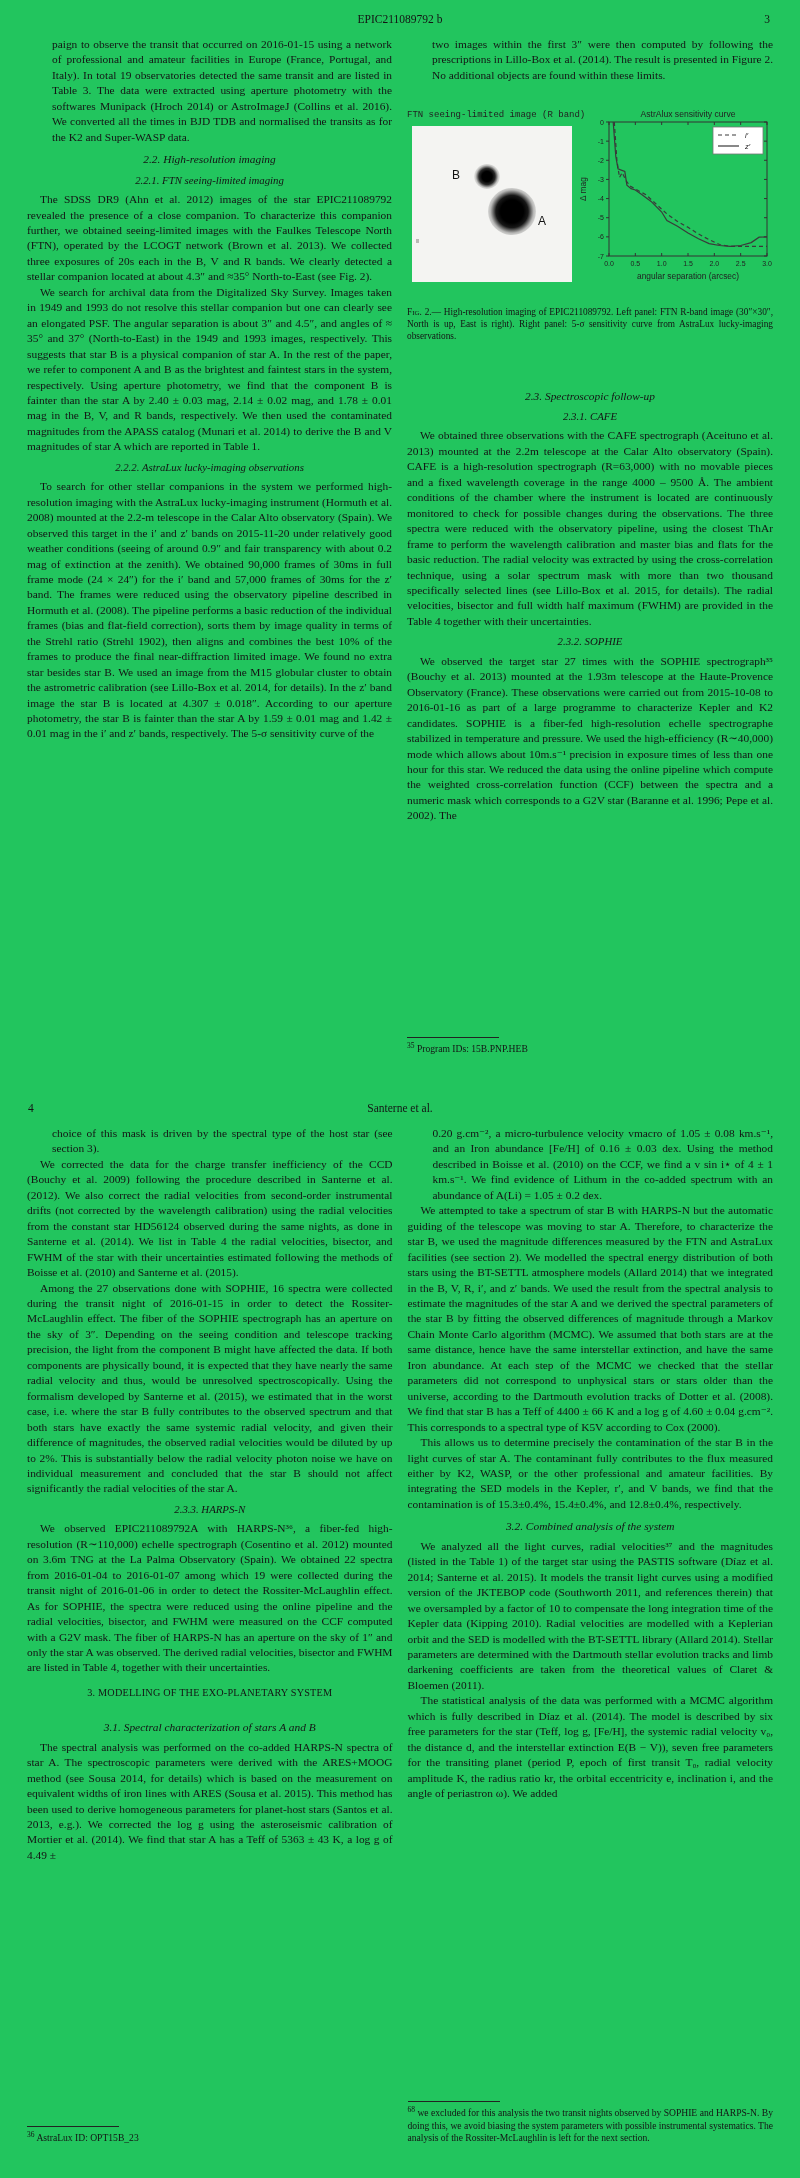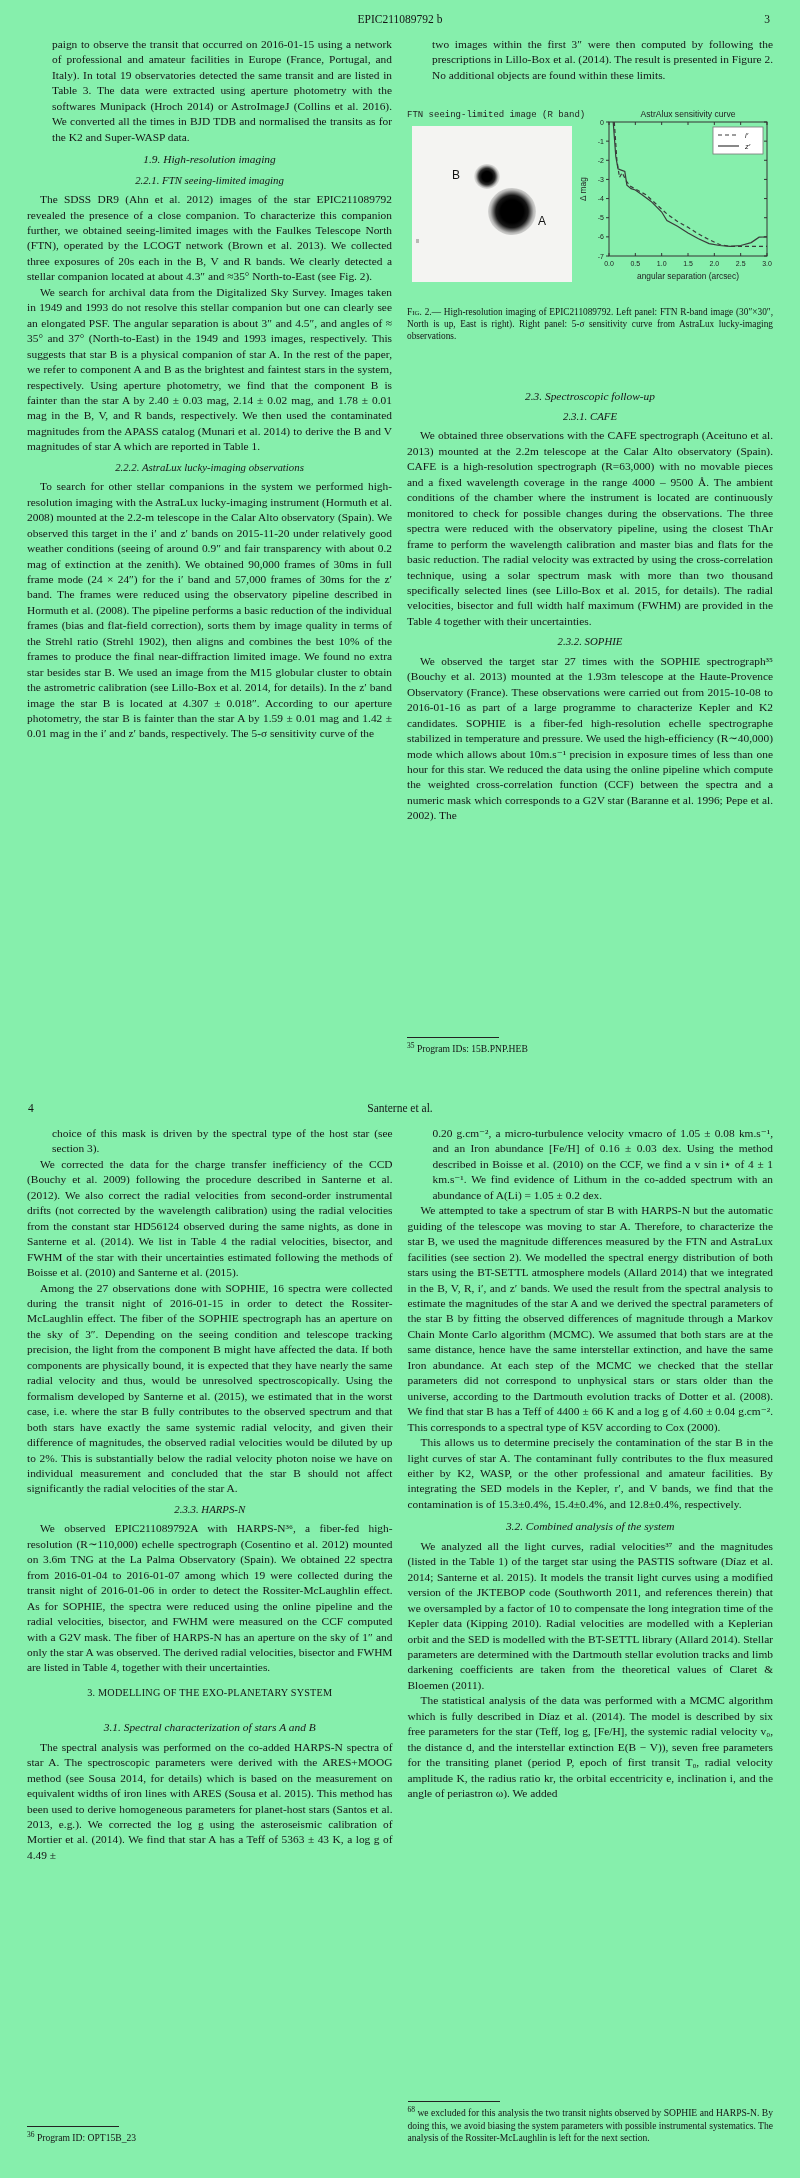--- a/index.html
+++ b/index.html
@@ -2,21 +2,21 @@
 <html><head>
 <meta charset="utf-8">
 <style>
   * { box-sizing: border-box; }
   html,body { margin:0; padding:0; background:#ffffff; }
   body {
     width:800px; height:2178px;
     font-family:"Liberation Serif","DejaVu Serif",serif;
     color:#141414;
   }
-  .page { width:800px; height:1089px; overflow:hidden; position:relative; background:#86efac; }
+  .page { width:800px; height:1089px; overflow:hidden; position:relative; background:#22c55e; }
   .pageheader { position:relative; height:30px; padding-top:13px; font-size:11.5px; }
   .pageheader .center { position:absolute; left:0; right:0; text-align:center; }
   .pageheader .pnum-right { position:absolute; right:30px; top:13px; }
   .pageheader .pnum-left { position:absolute; left:28px; top:13px; }
   .cols { display:flex; gap:15px; padding:7px 27px 0 27px; }
   .col { width:366px; position:relative; font-size:11.4px; line-height:15.45px; height:1035px; }
   .col p { margin:0; text-indent:13px; text-align:justify; }
   .col p.noindent { text-indent:0;margin-left:25px; }
   .col .h1 { text-align:center; font-style:normal; font-size:10.2px; margin:9px 0 20px; letter-spacing:0.2px; }
   .col .h2 { text-align:center; font-style:italic; font-size:11.4px; margin:7px 0 4px; }
@@ -49,21 +49,21 @@
 
 <div class="page">
   <div class="pageheader">
     <span class="center">EPIC211089792 b</span>
     <span class="pnum-right">3</span>
   </div>
   <div class="cols">
     <div class="col">
       <div>
           <p class="noindent">paign to observe the transit that occurred on 2016-01-15 using a network of professional and amateur facilities in Europe (France, Portugal, and Italy). In total 19 observatories detected the same transit and are listed in Table 3. The data were extracted using aperture photometry with the softwares Munipack (Hroch 2014) or AstroImageJ (Collins et al. 2016). We converted all the times in BJD TDB and normalised the transits as for the K2 and Super-WASP data.</p>
-          <div class="h2">1.9. High-resolution imaging</div>
+          <div class="h2">2.2. High-resolution imaging</div>
           <div class="h3">2.2.1. FTN seeing-limited imaging</div>
           <p>The SDSS DR9 (Ahn et al. 2012) images of the star EPIC211089792 revealed the presence of a close companion. To characterize this companion further, we obtained seeing-limited images with the Faulkes Telescope North (FTN), operated by the LCOGT network (Brown et al. 2013). We collected three exposures of 20s each in the B, V and R bands. We clearly detected a stellar companion located at about 4.3″ and ≈35° North-to-East (see Fig. 2).</p>
           <p>We search for archival data from the Digitalized Sky Survey. Images taken in 1949 and 1993 do not resolve this stellar companion but one can clearly see an elongated PSF. The angular separation is about 3″ and 4.5″, and angles of ≈ 35° and 37° (North-to-East) in the 1949 and 1993 images, respectively. This suggests that star B is a physical companion of star A. In the rest of the paper, we refer to component A and B as the brightest and faintest stars in the system, respectively. Using aperture photometry, we find that the component B is fainter than the star A by 2.40 ± 0.03 mag, 2.14 ± 0.02 mag, and 1.78 ± 0.01 mag in the B, V, and R bands, respectively. We then used the contaminated magnitudes from the APASS catalog (Munari et al. 2014) to derive the B and V magnitudes of star A which are reported in Table 1.</p>
           <div class="h3">2.2.2. AstraLux lucky-imaging observations</div>
           <p>To search for other stellar companions in the system we performed high-resolution imaging with the AstraLux lucky-imaging instrument (Hormuth et al. 2008) mounted at the 2.2-m telescope in the Calar Alto observatory (Spain). We observed this target in the i′ and z′ bands on 2015-11-20 under relatively good weather conditions (seeing of around 0.9″ and fair transparency with about 0.2 mag of extinction at the zenith). We obtained 90,000 frames of 30ms in full frame mode (24 × 24″) for the i′ band and 57,000 frames of 30ms for the z′ band. The frames were reduced using the observatory pipeline described in Hormuth et al. (2008). The pipeline performs a basic reduction of the individual frames (bias and flat-field correction), sorts them by image quality in terms of the Strehl ratio (Strehl 1902), then aligns and combines the best 10% of the frames to produce the final near-diffraction limited image. We found no extra star besides star B. We used an image from the M15 globular cluster to obtain the astrometric calibration (see Lillo-Box et al. 2014, for details). In the z′ band image the star B is located at 4.307 ± 0.018″. According to our aperture photometry, the star B is fainter than the star A by 1.59 ± 0.01 mag and 1.42 ± 0.01 mag in the i′ and z′ bands, respectively. The 5-σ sensitivity curve of the</p>
         </div>
     </div>
     <div class="col">
       <p class="noindent">two images within the first 3″ were then computed by following the prescriptions in Lillo-Box et al. (2014). The result is presented in Figure 2. No additional objects are found within these limits.</p>
 
@@ -170,21 +170,21 @@
           <p>We corrected the data for the charge transfer inefficiency of the CCD (Bouchy et al. 2009) following the procedure described in Santerne et al. (2012). We also correct the radial velocities from second-order instrumental drifts (not corrected by the wavelength calibration) using the radial velocities from the constant star HD56124 observed during the same nights, as done in Santerne et al. (2014). We list in Table 4 the radial velocities, bisector, and FWHM of the star with their uncertainties estimated following the methods of Boisse et al. (2010) and Santerne et al. (2015).</p>
           <p>Among the 27 observations done with SOPHIE, 16 spectra were collected during the transit night of 2016-01-15 in order to detect the Rossiter-McLaughlin effect. The fiber of the SOPHIE spectrograph has an aperture on the sky of 3″. Depending on the seeing condition and telescope tracking precision, the light from the component B might have affected the data. If both components are physically bound, it is expected that they have nearly the same radial velocity and thus, would be unresolved spectroscopically. Using the formalism developed by Santerne et al. (2015), we estimated that in the worst case, i.e. where the star B fully contributes to the observed spectrum and that both stars have exactly the same systemic radial velocity, and given their difference of magnitudes, the observed radial velocities would be diluted by up to 2%. This is substantially below the radial velocity photon noise we have on individual measurement and concluded that the star B should not affect significantly the radial velocities of the star A.</p>
           <div class="h3">2.3.3. HARPS-N</div>
           <p>We observed EPIC211089792A with HARPS-N³⁶, a fiber-fed high-resolution (R∼110,000) echelle spectrograph (Cosentino et al. 2012) mounted on 3.6m TNG at the La Palma Observatory (Spain). We obtained 22 spectra from 2016-01-04 to 2016-01-07 among which 19 were collected during the transit night of 2016-01-06 in order to detect the Rossiter-McLaughlin effect. As for SOPHIE, the spectra were reduced using the online pipeline and the radial velocities, bisector, and FWHM were measured on the CCF computed with a G2V mask. The fiber of HARPS-N has an aperture on the sky of 1″ and only the star A was observed. The derived radial velocities, bisector and FWHM are listed in Table 4, together with their uncertainties.</p>
           <div class="h1">3. MODELLING OF THE EXO-PLANETARY SYSTEM</div>
           <div class="h2">3.1. Spectral characterization of stars A and B</div>
           <p>The spectral analysis was performed on the co-added HARPS-N spectra of star A. The spectroscopic parameters were derived with the ARES+MOOG method (see Sousa 2014, for details) which is based on the measurement on equivalent widths of iron lines with ARES (Sousa et al. 2015). This method has been used to derive homogeneous parameters for planet-host stars (Santos et al. 2013, e.g.). We corrected the log g using the asteroseismic calibration of Mortier et al. (2014). We find that star A has a Teff of 5363 ± 43 K, a log g of 4.49 ±</p>
         </div>
       <div class="footnote">
         <div class="rule"></div>
-        <sup>36</sup> <span>Program ID: OPT15B_23</span>
+        <sup>36</sup> <span>AstraLux ID: OPT15B_23</span>
       </div>
     </div>
     <div class="col">
       <div>
           <p class="noindent">0.20 g.cm⁻², a micro-turbulence velocity vmacro of 1.05 ± 0.08 km.s⁻¹, and an Iron abundance [Fe/H] of 0.16 ± 0.03 dex. Using the method described in Boisse et al. (2010) on the CCF, we find a v sin i⋆ of 4 ± 1 km.s⁻¹. We find evidence of Lithum in the co-added spectrum with an abundance of A(Li) = 1.05 ± 0.2 dex.</p>
           <p>We attempted to take a spectrum of star B with HARPS-N but the automatic guiding of the telescope was moving to star A. Therefore, to characterize the star B, we used the magnitude differences measured by the FTN and AstraLux facilities (see section 2). We modelled the spectral energy distribution of both stars using the BT-SETTL atmosphere models (Allard 2014) that we integrated in the B, V, R, i′, and z′ bands. We used the result from the spectral analysis to estimate the magnitudes of the star A and we derived the spectral parameters of the star B by fitting the observed differences of magnitude through a Markov Chain Monte Carlo algorithm (MCMC). We assumed that both stars are at the same distance, hence have the same interstellar extinction, and have the same Iron abundance. At each step of the MCMC we checked that the stellar parameters did not correspond to unphysical stars or stars older than the universe, according to the Dartmouth evolution tracks of Dotter et al. (2008). We find that star B has a Teff of 4400 ± 66 K and a log g of 4.60 ± 0.04 g.cm⁻². This corresponds to a spectral type of K5V according to Cox (2000).</p>
           <p>This allows us to determine precisely the contamination of the star B in the light curves of star A. The contaminant fully contributes to the flux measured either by K2, WASP, or the other professional and amateur facilities. By integrating the SED models in the Kepler, r′, and V bands, we find that the contamination is of 15.3±0.4%, 15.4±0.4%, and 12.8±0.4%, respectively.</p>
           <div class="h2">3.2. Combined analysis of the system</div>
           <p>We analyzed all the light curves, radial velocities³⁷ and the magnitudes (listed in the Table 1) of the target star using the PASTIS software (Díaz et al. 2014; Santerne et al. 2015). It models the transit light curves using a modified version of the JKTEBOP code (Southworth 2011, and references therein) that we oversampled by a factor of 10 to compensate the long integration time of the Kepler data (Kipping 2010). Radial velocities are modelled with a Keplerian orbit and the SED is modelled with the BT-SETTL library (Allard 2014). Stellar parameters are determined with the Dartmouth stellar evolution tracks and limb darkening coefficients are taken from the theoretical values of Claret &amp; Bloemen (2011).</p>
           <p>The statistical analysis of the data was performed with a MCMC algorithm which is fully described in Díaz et al. (2014). The model is described by six free parameters for the star (Teff, log g, [Fe/H], the systemic radial velocity v₀, the distance d, and the interstellar extinction E(B − V)), seven free parameters for the transiting planet (period P, epoch of first transit T₀, radial velocity amplitude K, the radius ratio kr, the orbital eccentricity e, inclination i, and the angle of periastron ω). We added</p>

